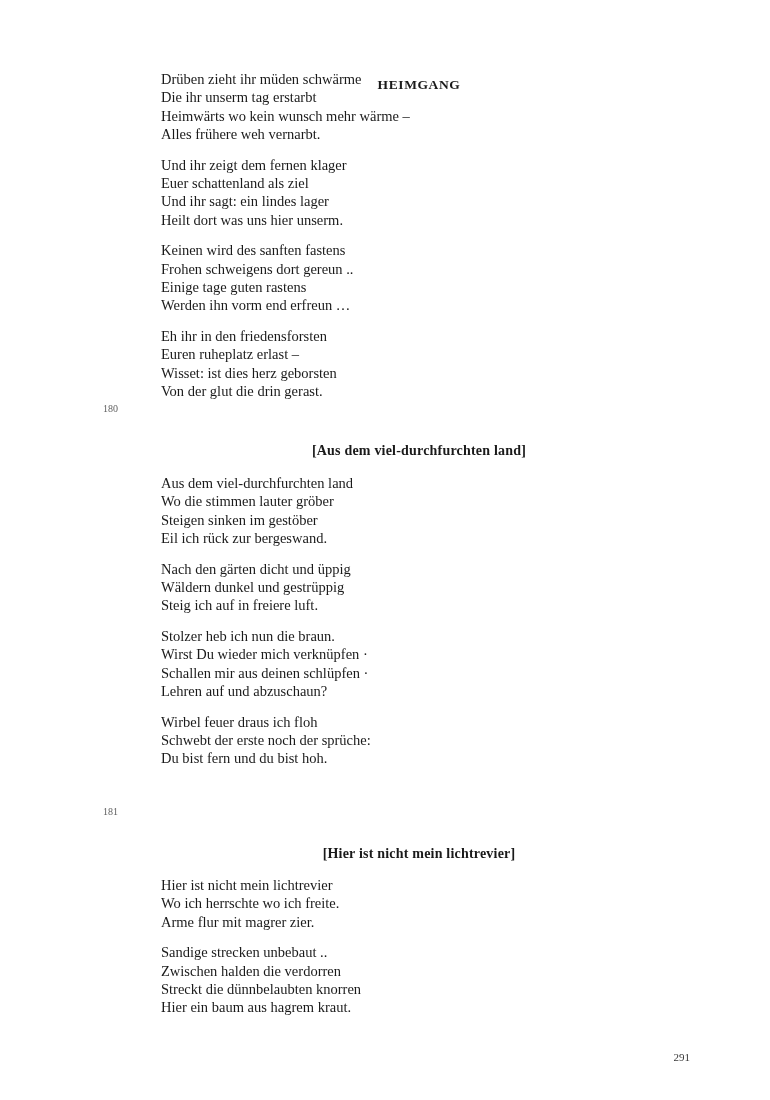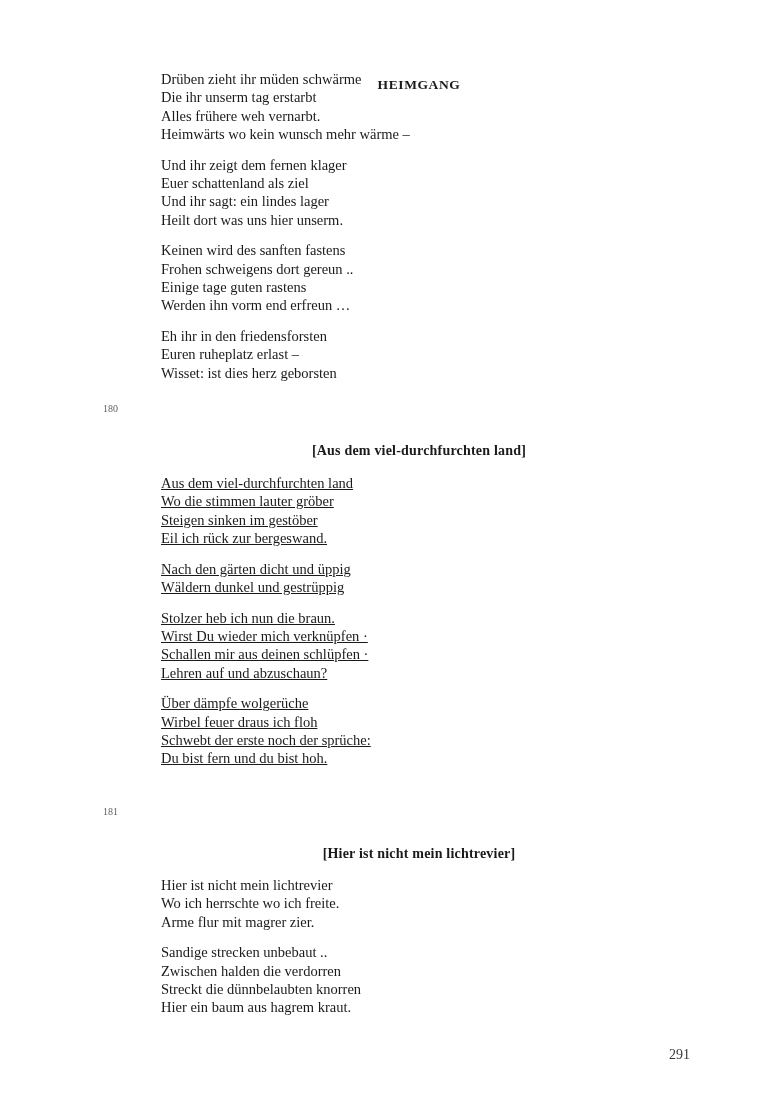--- a/index.html
+++ b/index.html
@@ -62,90 +62,91 @@
     width: 34px;
     text-align: right;
     font-size: 10px;
     color: #5e5e5e;
     font-family: "Liberation Serif", serif;
   }
   .folio {
     position: absolute;
     right: 80px;
     bottom: 37px;
-    font-size: 14px;
+    font-size: 11px;
     color: #3a3a3a;
   }
   .spacer-stanza { height: 12.5px; }
 </style>
 </head>
 <body>
 
 <div class="page">
 
   <div class="block">
     <h1 class="poem-title title-main" style="position:absolute;left:129px;top:39px;width:556px;">HEIMGANG</h1>
 
     <div class="text-col" style="top:70px;">
       <div class="stanza">
         <div class="line">Drüben zieht ihr müden schwärme</div>
         <div class="line">Die ihr unserm tag erstarbt</div>
+        <div class="line">Heimwärts wo kein wunsch mehr wärme –</div>
         <div class="line">Alles frühere weh vernarbt.</div>
-        <div class="line">Heimwärts wo kein wunsch mehr wärme –</div>
       </div>
       <div class="spacer-stanza"></div>
       <div class="stanza">
         <div class="line">Und ihr zeigt dem fernen klager</div>
         <div class="line">Euer schattenland als ziel</div>
         <div class="line">Und ihr sagt: ein lindes lager</div>
         <div class="line">Heilt dort was uns hier unserm.</div>
       </div>
       <div class="spacer-stanza"></div>
       <div class="stanza">
         <div class="line">Keinen wird des sanften fastens</div>
         <div class="line">Frohen schweigens dort gereun ..</div>
         <div class="line">Einige tage guten rastens</div>
         <div class="line">Werden ihn vorm end erfreun …</div>
       </div>
       <div class="spacer-stanza"></div>
       <div class="stanza">
         <div class="line">Eh ihr in den friedensforsten</div>
         <div class="line">Euren ruheplatz erlast –</div>
         <div class="line">Wisset: ist dies herz geborsten</div>
+        <div class="line">Von der glut die drin gerast.</div>
       </div>
     </div>
 
     <div class="marginal" style="top:403px;">180</div>
   </div>
 
   <div class="block">
     <h2 class="poem-title title-bracketed" style="position:absolute;left:129px;top:443px;width:556px;">[Aus dem viel-durchfurchten land]</h2>
 
-    <div class="text-col" style="top:474px;text-decoration:underline;">
+    <div class="text-col" style="top:474px;">
       <div class="stanza">
         <div class="line">Aus dem viel-durchfurchten land</div>
         <div class="line">Wo die stimmen lauter gröber</div>
         <div class="line">Steigen sinken im gestöber</div>
         <div class="line">Eil ich rück zur bergeswand.</div>
       </div>
       <div class="spacer-stanza"></div>
       <div class="stanza">
         <div class="line">Nach den gärten dicht und üppig</div>
         <div class="line">Wäldern dunkel und gestrüppig</div>
+        <div class="line">Steig ich auf in freiere luft.</div>
       </div>
       <div class="spacer-stanza"></div>
       <div class="stanza">
         <div class="line">Stolzer heb ich nun die braun.</div>
         <div class="line">Wirst Du wieder mich verknüpfen ·</div>
         <div class="line">Schallen mir aus deinen schlüpfen ·</div>
         <div class="line">Lehren auf und abzuschaun?</div>
       </div>
       <div class="spacer-stanza"></div>
       <div class="stanza">
-        <div class="line">Über dämpfe wolgerüche</div>
         <div class="line">Wirbel feuer draus ich floh</div>
         <div class="line">Schwebt der erste noch der sprüche:</div>
         <div class="line">Du bist fern und du bist hoh.</div>
       </div>
     </div>
 
     <div class="marginal" style="top:806px;">181</div>
   </div>
 
   <div class="block">

